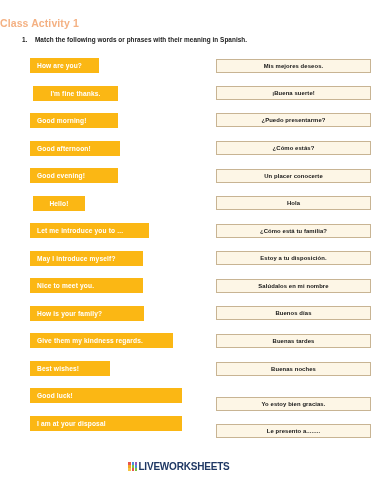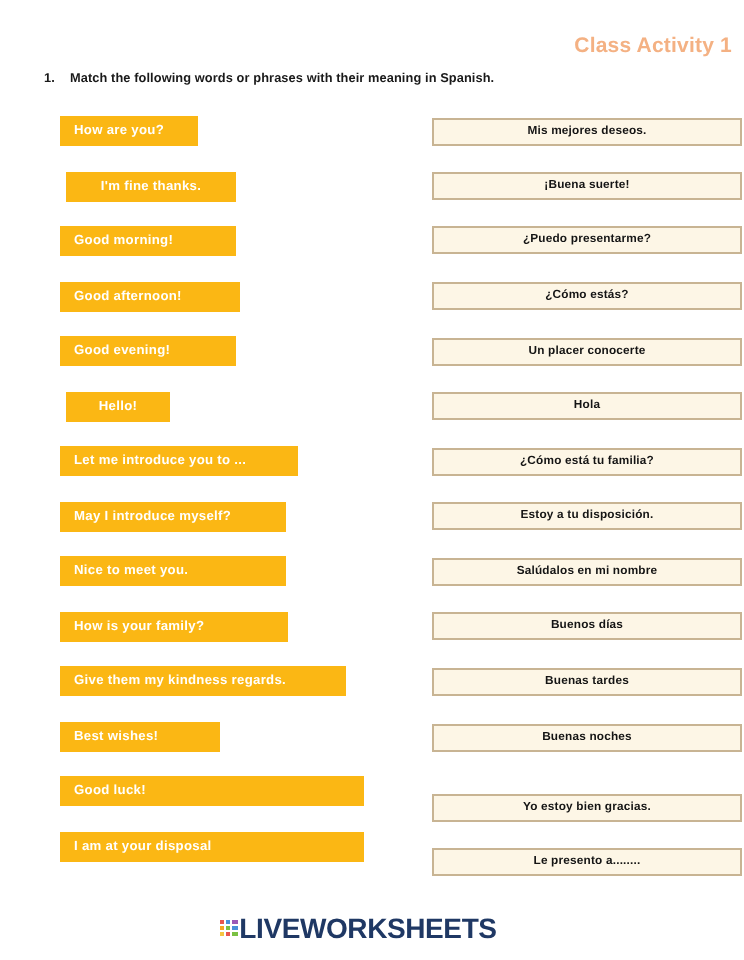--- a/index.html
+++ b/index.html
@@ -20,21 +20,21 @@
     width: 372px;
     height: 480px;
     background: #ffffff;
   }
 
   .title {
     position: absolute;
     top: 17px;
     left: 0;
     width: 366px;
-    text-align: right;
+    text-align: left;
     font-size: 10.5px;
     font-weight: bold;
     color: #f4b183;
     letter-spacing: 0.1px;
   }
 
   .instruction {
     position: absolute;
     top: 36px;
     left: 22px;
@@ -123,21 +123,21 @@
     margin-right: 14px;
   }
   .logo-grid {
     display: grid;
     grid-template-columns: repeat(3, 2.6px);
     grid-template-rows: repeat(3, 2.6px);
     gap: 0.6px;
   }
   .logo-grid i { display: block; width: 2.6px; height: 2.6px; }
   .logo-text {
-    font-size: 14px;
+    font-size: 10px;
     font-weight: bold;
     color: #1f3864;
     letter-spacing: -0.2px;
   }
 </style>
 </head>
 <body>
 
 <div class="page">
 

